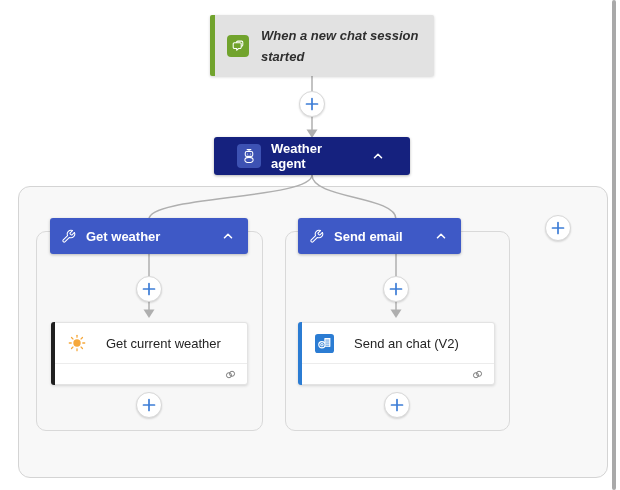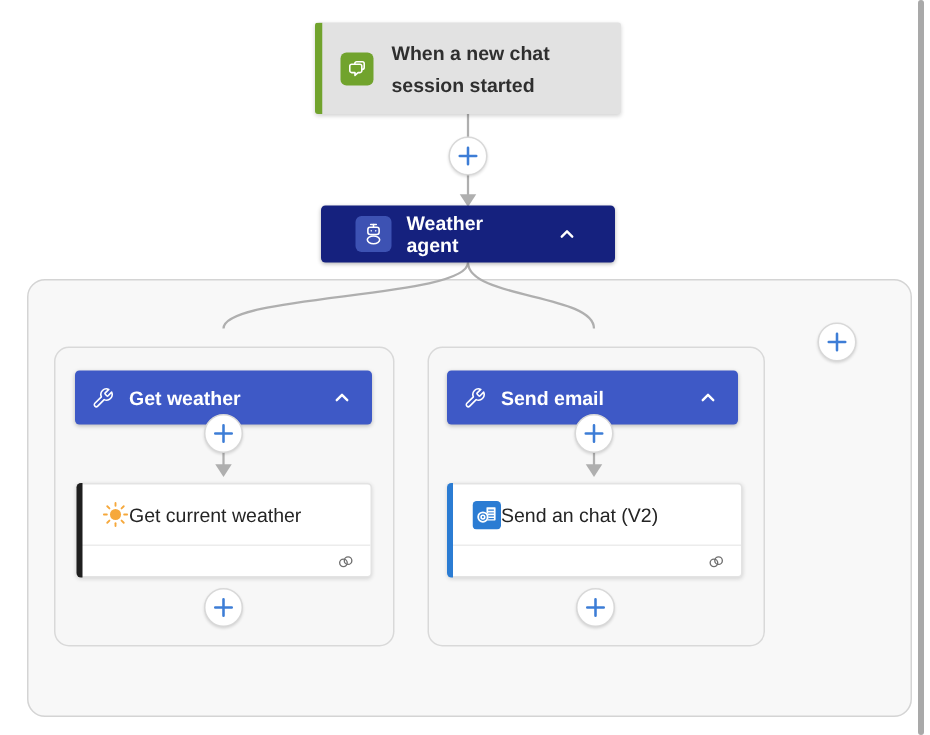--- a/index.html
+++ b/index.html
@@ -14,47 +14,47 @@
   .scope-inner.se { left:285px; top:231px; width:225px; height:200px; }
 
   
   svg.wires { position:absolute; left:0; top:0; width:620px; height:490px; pointer-events:none; }
   .wire { stroke:#AFAFAF; stroke-width:1.5; fill:none; }
   .arrow { fill:#AFAFAF; }
 
   
   .chip { display:flex; align-items:center; justify-content:center; flex:none; border-radius:4px; }
 
-  .trigger { position:absolute; left:210px; top:15px; width:204px; height:61px;
+  .trigger { position:absolute; left:210px; top:15px; width:224px; height:61px;
              background:#E2E2E2; border-left:5px solid #71A32D; border-radius:2px;
              display:flex; align-items:center; gap:12px; padding:0 12px;
-             box-shadow:0 1px 3px rgba(0,0,0,.18); cursor:pointer; }
+             box-shadow:0 1px 3px rgba(0,0,0,.18); cursor:pointer;font-style:italic; }
   .trigger .chip { width:22px; height:22px; background:#71A32D; }
   .trigger .title { font-size:13px; font-weight:700; color:#2F2F2F; line-height:21px; }
 
   .agent { position:absolute; left:214px; top:137px; width:196px; height:38px;
            background:#15217E; border-radius:3px; display:flex; align-items:center;
            gap:10px; padding:0 23px; box-shadow:0 1px 3px rgba(0,0,0,.3); cursor:pointer; }
   .agent .chip { width:24px; height:24px; background:#3D52B3; }
   .agent .title { flex:1; font-size:13px; font-weight:700; color:#fff; }
 
   .bheader { position:absolute; height:36px; background:#3E59C6; border-radius:3px;
              display:flex; align-items:center; gap:10px; padding:0 11px;
-             box-shadow:0 1px 3px rgba(0,0,0,.25); cursor:pointer;margin-top:29px; }
+             box-shadow:0 1px 3px rgba(0,0,0,.25); cursor:pointer; }
   .bheader.gw { left:50px;  top:218px; width:198px; }
-  .bheader.se { left:298px; top:218px; width:194px; }
+  .bheader.se { left:298px; top:218px; width:163px; }
   .bheader .title { flex:1; font-size:13px; font-weight:700; color:#fff; }
 
   .action { position:absolute; width:197px; height:63px; background:#fff;
             border:1px solid #E3E3E3; border-radius:3px;
             box-shadow:0 1px 3px rgba(0,0,0,.14); cursor:pointer; }
   .action.gw { left:51px;  top:322px; }
   .action.se { left:298px; top:322px; }
   .action .bar { position:absolute; left:-1px; top:-1px; bottom:-1px; width:4px; border-radius:3px 0 0 3px; }
-  .action .row { display:flex; align-items:center; gap:0; height:40px; padding:0 14px 0 16px; }
+  .action .row { display:flex; align-items:center; gap:20px; height:40px; padding:0 14px 0 16px; }
   .action .title { font-size:13px; color:#242424; white-space:nowrap; }
   .action .footer { border-top:1px solid #ECECEC; height:21px; display:flex;
                     align-items:center; justify-content:flex-end; padding:0 10px; }
 
   .plus { position:absolute; width:26px; height:26px; border-radius:50%;
           background:#fff; border:1px solid #D8D8D8; box-shadow:0 1px 2px rgba(0,0,0,.14);
           display:flex; align-items:center; justify-content:center; cursor:pointer; }
 
   .chev { display:flex; align-items:center; justify-content:center; width:18px; height:18px; cursor:pointer; flex:none; }
 

